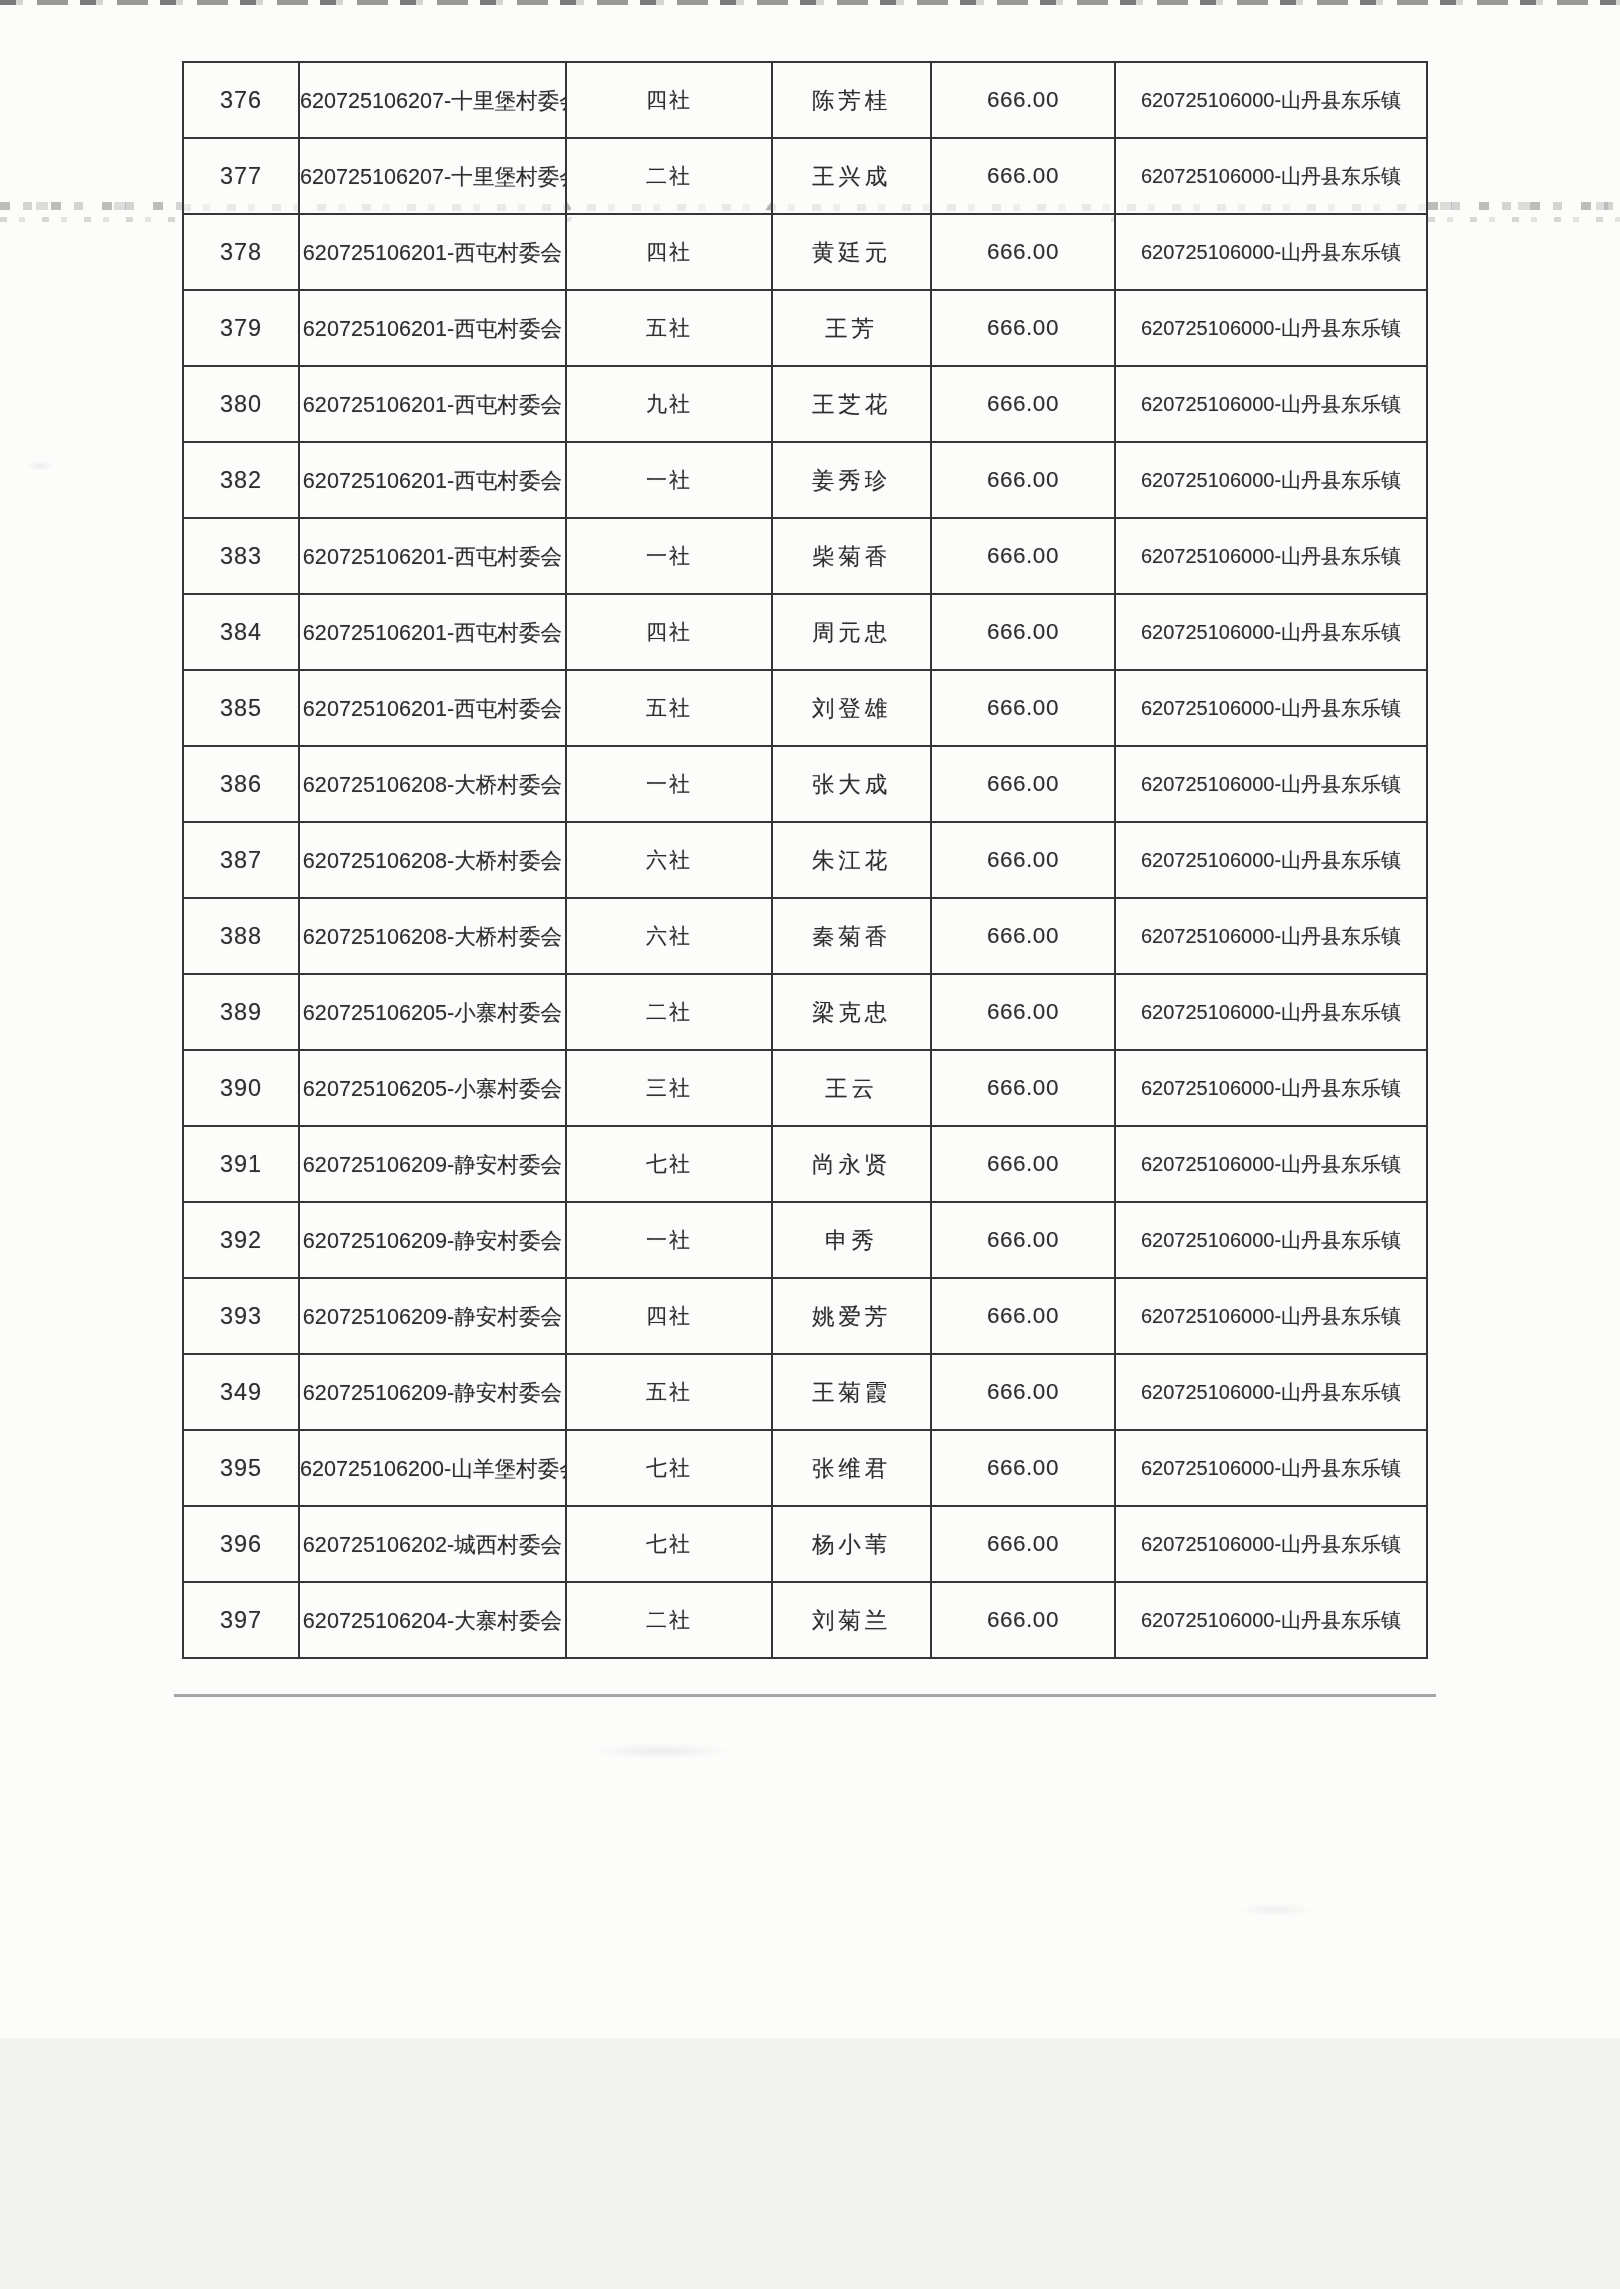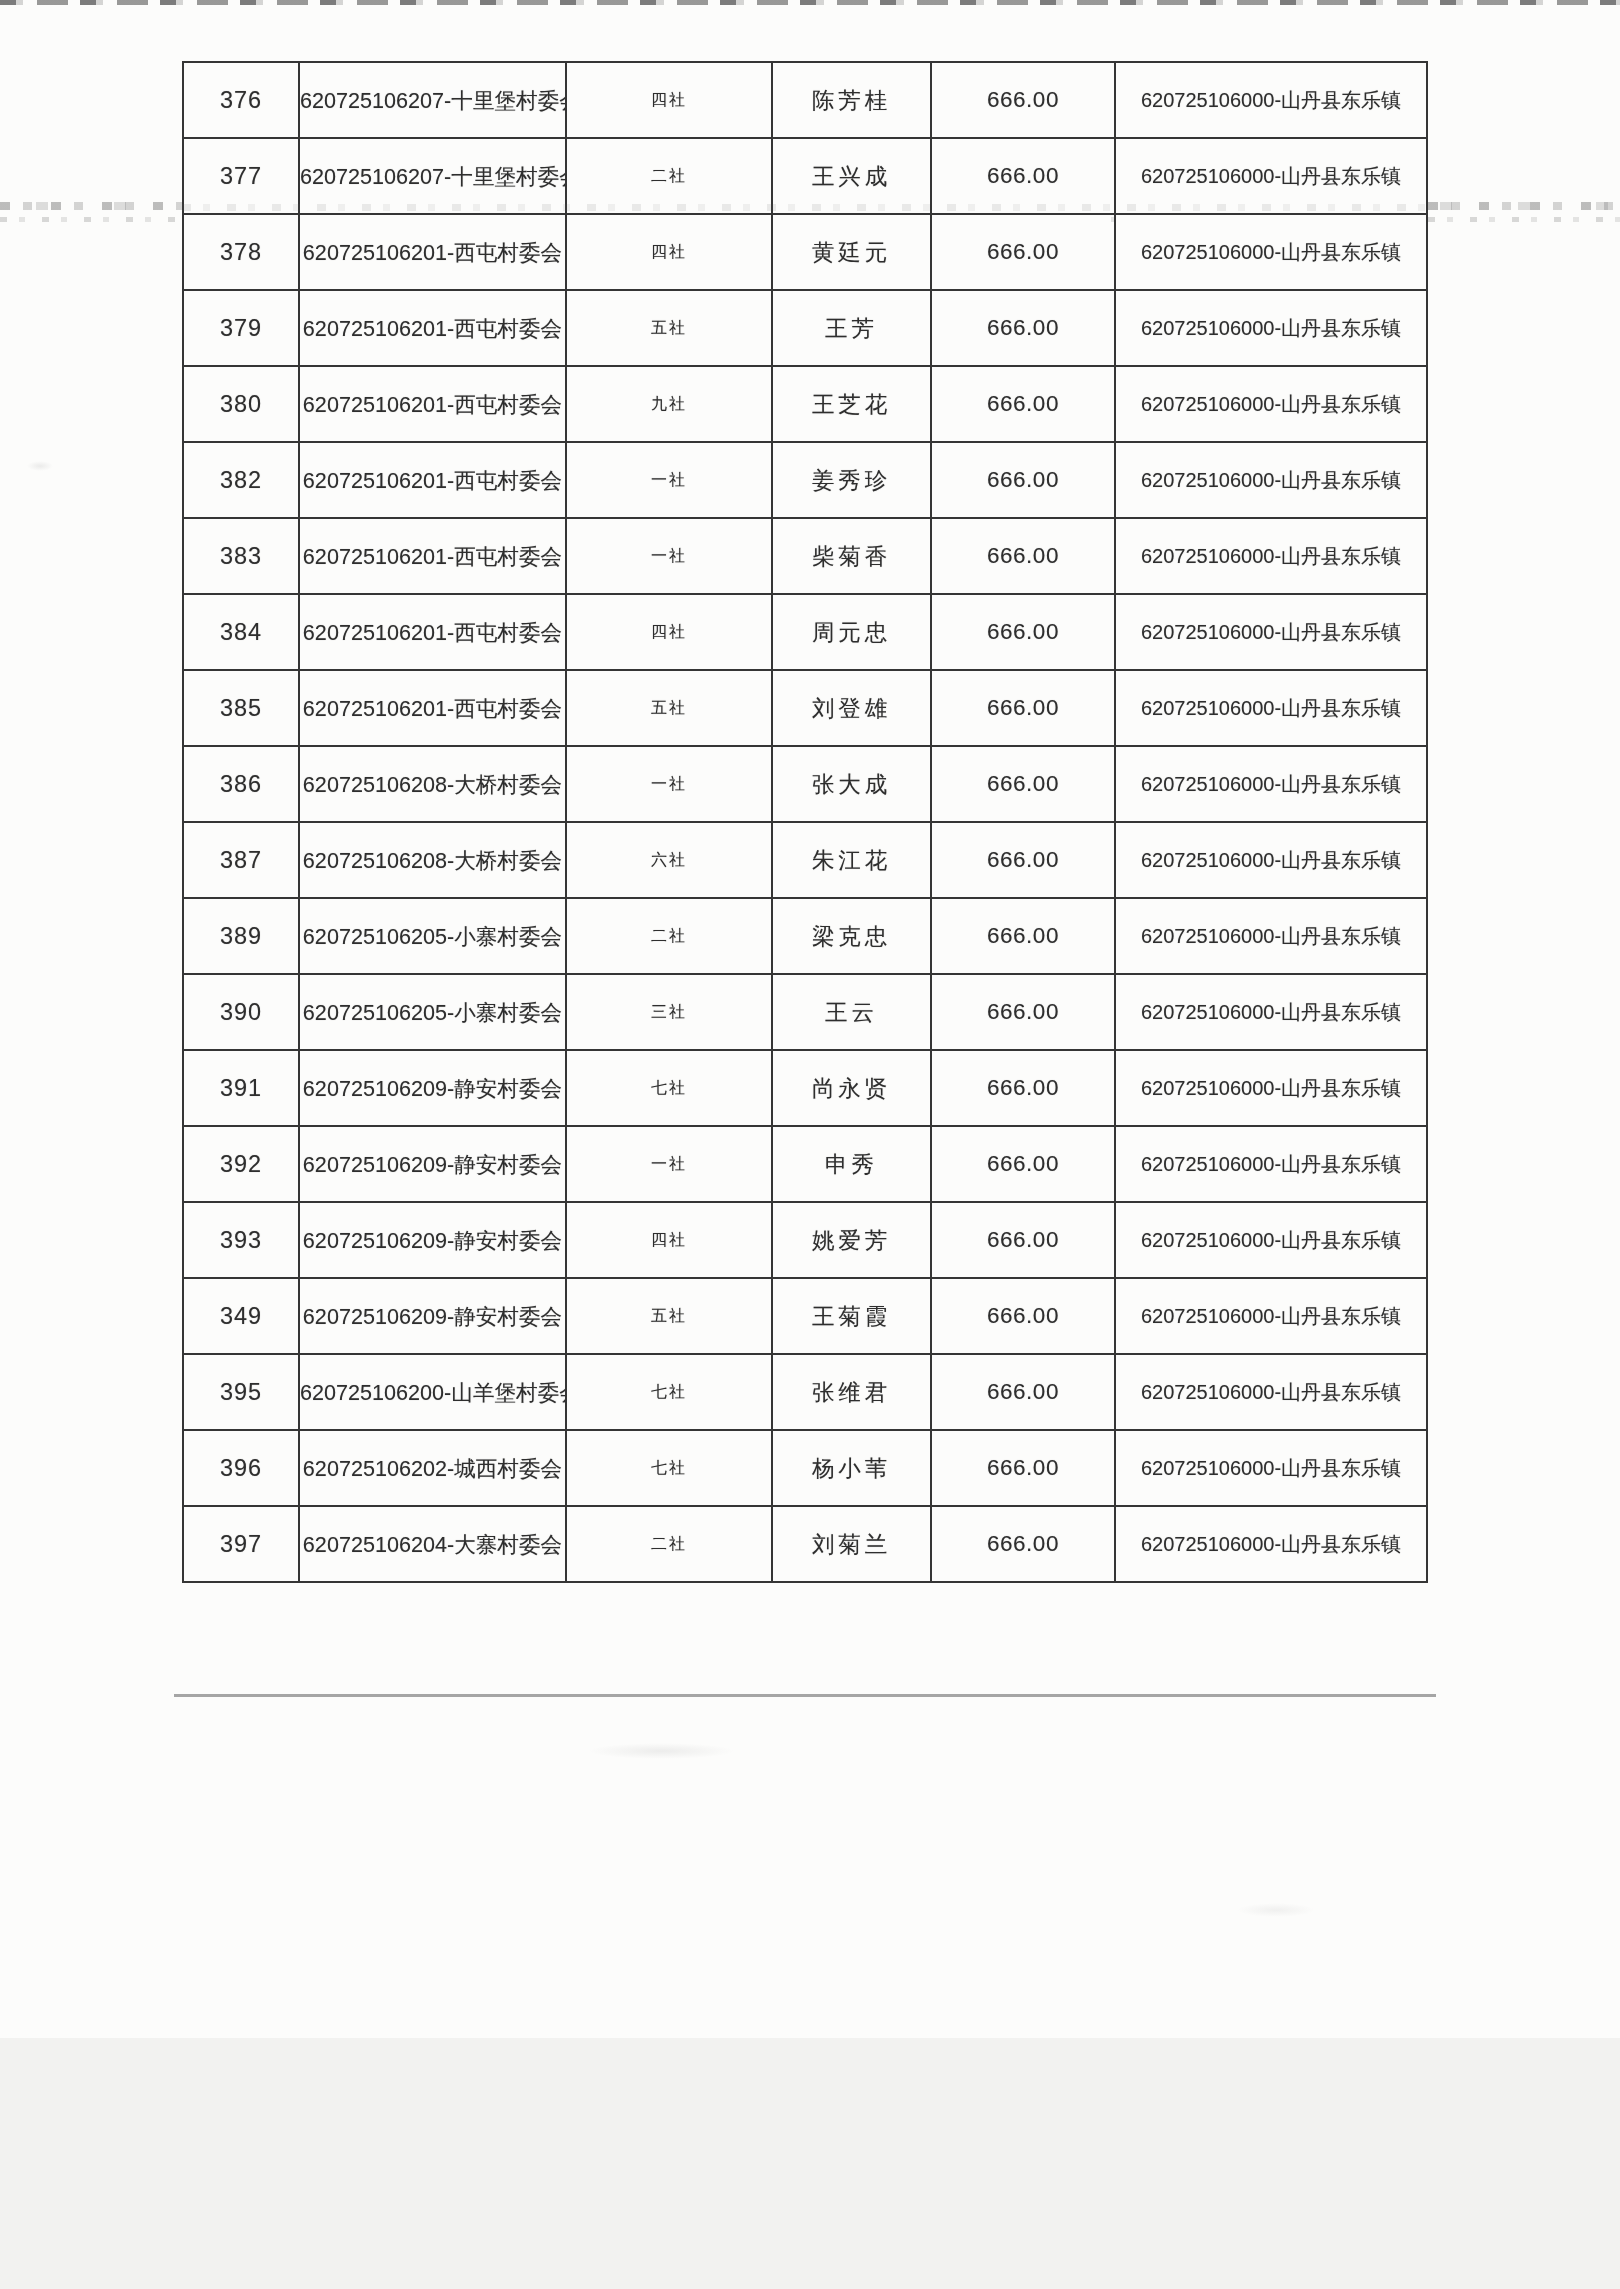--- a/index.html
+++ b/index.html
@@ -40,21 +40,21 @@
   }
   col.w-seq{width:116px;}
   col.w-village{width:267px;}
   col.w-unit{width:206px;}
   col.w-name{width:159px;}
   col.w-amount{width:184px;}
   col.w-town{width:312px;}
 
   td.c-seq{font-size:23.5px;letter-spacing:1px;}
   td.c-village{font-size:21.6px;letter-spacing:0;}
-  td.c-unit{font-size:16px;letter-spacing:2px;font-family:"Liberation Serif","DejaVu Serif",serif;}
+  td.c-unit{font-size:21px;letter-spacing:2px;font-family:"Liberation Serif","DejaVu Serif",serif;border-radius:19px;}
   td.c-name{font-size:22.5px;letter-spacing:3.9px;font-family:"Liberation Serif","DejaVu Serif",serif;}
   td.c-amount{font-size:22.5px;letter-spacing:0.5px;border-radius:22px;}
   td.c-town{font-size:20px;margin-left:12px;}
 
   
   .artifact{position:absolute;pointer-events:none;}
   .edge-top{
     left:0;top:0;width:1620px;height:4.9px;
     background:
       repeating-linear-gradient(90deg,
@@ -210,20 +210,28 @@
         </tr>
         <tr>
           <td class="c-seq">387</td>
           <td class="c-village">620725106208-大桥村委会</td>
           <td class="c-unit">六社</td>
           <td class="c-name">朱江花</td>
           <td class="c-amount">666.00</td>
           <td class="c-town">620725106000-山丹县东乐镇</td>
         </tr>
         <tr>
+          <td class="c-seq">388</td>
+          <td class="c-village">620725106208-大桥村委会</td>
+          <td class="c-unit">六社</td>
+          <td class="c-name">秦菊香</td>
+          <td class="c-amount">666.00</td>
+          <td class="c-town">620725106000-山丹县东乐镇</td>
+        </tr>
+        <tr>
           <td class="c-seq">389</td>
           <td class="c-village">620725106205-小寨村委会</td>
           <td class="c-unit">二社</td>
           <td class="c-name">梁克忠</td>
           <td class="c-amount">666.00</td>
           <td class="c-town">620725106000-山丹县东乐镇</td>
         </tr>
         <tr>
           <td class="c-seq">390</td>
           <td class="c-village">620725106205-小寨村委会</td>

